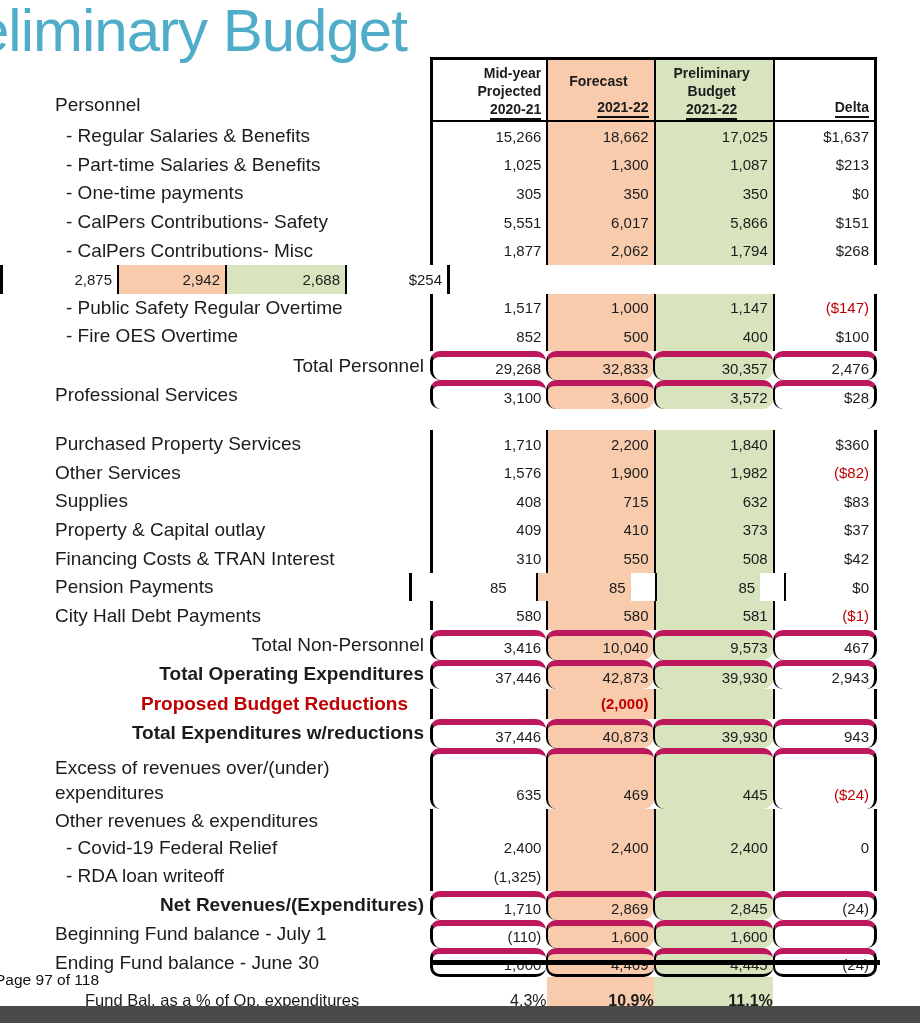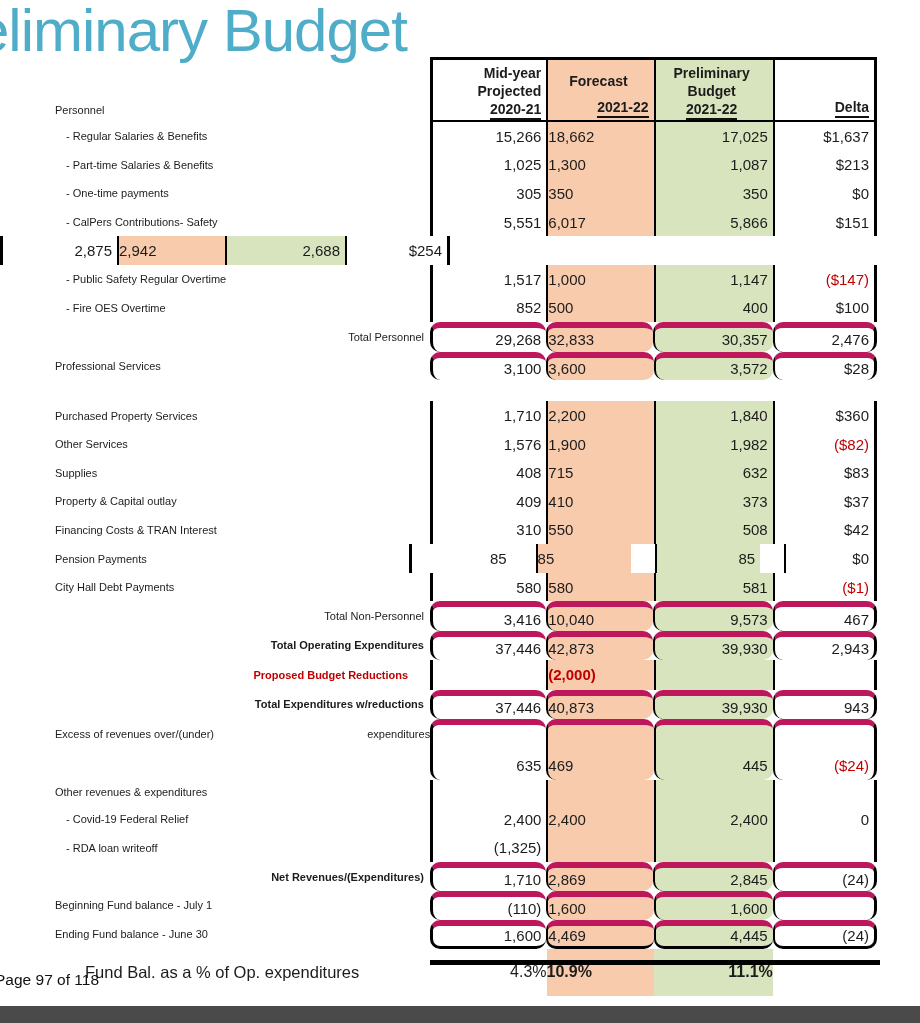--- a/index.html
+++ b/index.html
@@ -6,34 +6,34 @@
   body{font-family:"Liberation Sans",sans-serif;}
   .page{position:relative;width:920px;height:1023px;background:#fff;overflow:hidden;}
 
   
   .title{position:absolute;left:-82px;top:-4px;font-size:60px;font-weight:400;
          letter-spacing:-1px;color:#4FADC9;white-space:nowrap;}
 
   
   .grid{position:absolute;left:0;top:57px;width:877px;}
   .trow{display:flex;}
-  .lcell{width:433px;display:flex;align-items:center;font-size:11px;color:#1c1c1c;box-sizing:border-box;}
+  .lcell{width:433px;display:flex;align-items:center;font-size:19px;color:#1c1c1c;box-sizing:border-box;}
   .lab-item{padding-left:66px;}
   .lab-section{padding-left:55px;}
   .lab-total{justify-content:flex-end;padding-right:6px;}
   .lab-grand{justify-content:flex-end;padding-right:6px;font-weight:bold;}
   .lab-reduction{justify-content:flex-end;padding-right:22px;font-weight:bold;color:#C00000;}
-  .lab-excess{flex-direction:row;align-items:flex-start;justify-content:space-between;
+  .lab-excess{flex-direction:column;align-items:flex-start;justify-content:center;
               padding-left:55px;padding-top:3px;line-height:25px;}
   .lab-personnel{align-items:flex-end;padding-left:55px;padding-bottom:6px;}
 
   .cell{display:flex;align-items:center;justify-content:flex-end;padding-right:5px;
         font-size:15px;color:#1c1c1c;box-sizing:border-box;}
   .c1{width:117px;border-left:3px solid #000;}
-  .c2{width:108px;border-left:2px solid #000;background:#F8CBAD;justify-content:space-between;}
+  .c2{width:108px;border-left:2px solid #000;background:#F8CBAD;}
   .c3{width:120px;border-left:2px solid #000;background:#D7E4BD;}
   .c4{width:105px;border-left:2px solid #000;border-right:3px solid #000;}
   .sep .cell{border-top:6px solid #be185d;border-radius:10px;}
   .last .cell{border-bottom:3px solid #000;}
   .k-excess .cell{align-items:flex-end;padding-bottom:6px;}
   .red{color:#C00000;}
   .bold{font-weight:bold;}
 
   
   .header .cell{flex-direction:column;font-weight:bold;font-size:14px;line-height:18px;
@@ -112,20 +112,27 @@
           <div class="cell c4">$0</div>
         </div>
         <div class="trow k-item" style="height: 28.6px;">
           <div class="lcell lab-item">- CalPers Contributions- Safety</div>
           <div class="cell c1">5,551</div>
           <div class="cell c2">6,017</div>
           <div class="cell c3">5,866</div>
           <div class="cell c4">$151</div>
         </div>
         <div class="trow k-item" style="height: 28.6px;">
+          <div class="lcell lab-item">- CalPers Contributions- Misc</div>
+          <div class="cell c1">1,877</div>
+          <div class="cell c2">2,062</div>
+          <div class="cell c3">1,794</div>
+          <div class="cell c4">$268</div>
+        </div>
+        <div class="trow k-item" style="height: 28.6px;">
           <div class="cell c1">2,875</div>
           <div class="cell c2">2,942</div>
           <div class="cell c3">2,688</div>
           <div class="cell c4">$254</div>
         </div>
         <div class="trow k-item" style="height: 28.6px;">
           <div class="lcell lab-item">- Public Safety Regular Overtime</div>
           <div class="cell c1">1,517</div>
           <div class="cell c2">1,000</div>
           <div class="cell c3">1,147</div>

